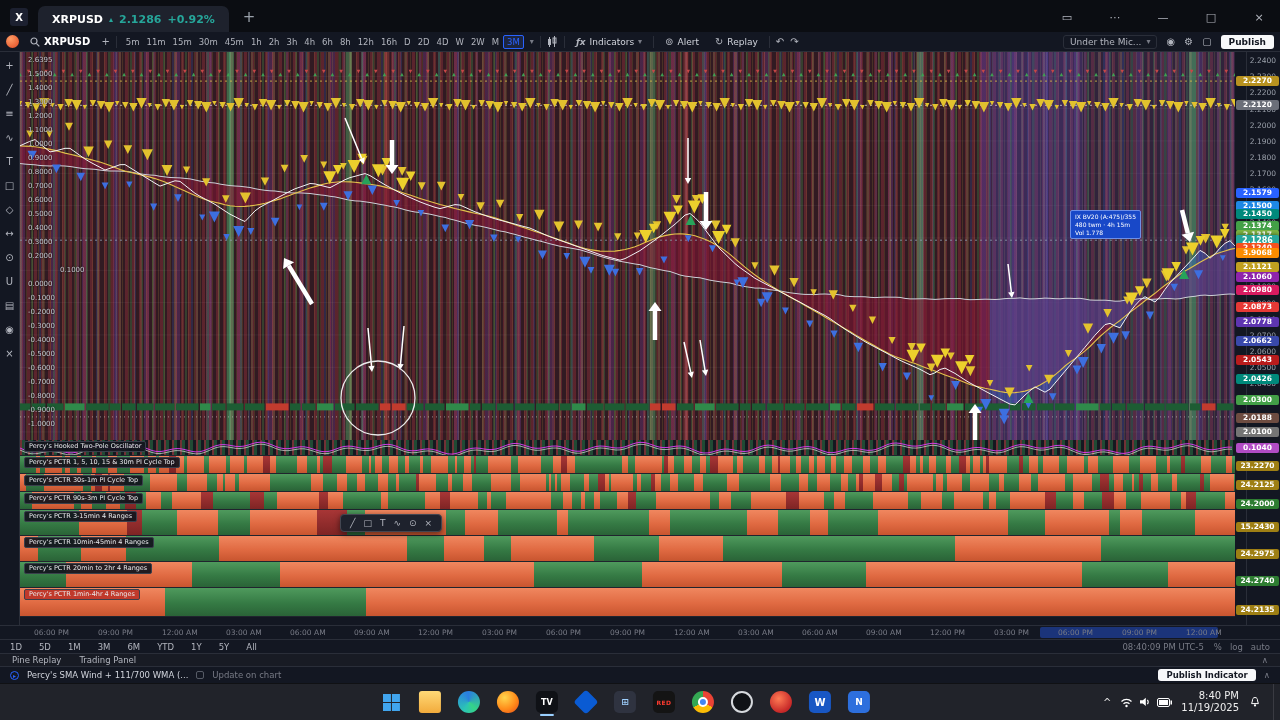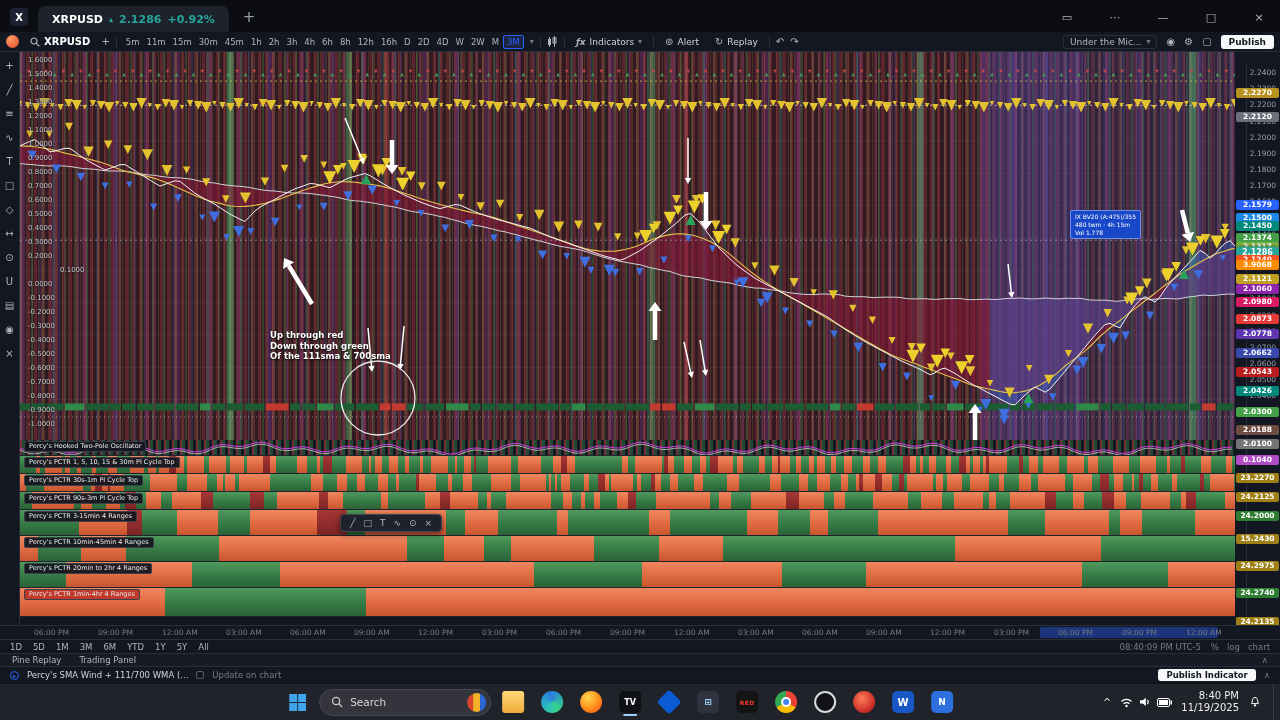--- a/index.html
+++ b/index.html
@@ -47,32 +47,32 @@
 .chart-ann{position:absolute;z-index:5;color:#fff;font-size:8.5px;font-weight:bold;line-height:1.25;text-shadow:0 1px 2px #000}
 .chart-tip{position:absolute;z-index:5;background:#1848c8;border:1px solid #6e8fe8;color:#fff;font-size:6px;line-height:1.3;padding:2px 4px;border-radius:2px}
 .panels-wrap{position:absolute;left:20px;top:388px;width:1215px;height:185px;overflow:hidden}
 .panel{position:relative;overflow:hidden;border-bottom:1px solid #20242e;background:#15181f}
 .panel.osc{background:repeating-linear-gradient(90deg,rgba(190,70,70,.55) 0 2px,rgba(45,125,70,.5) 2px 5px,rgba(22,25,31,.65) 5px 8px)}
 .blk{position:absolute;top:0;bottom:0}
 .blk-orange{background:linear-gradient(180deg,#f0875f 0%,#e06a42 55%,#c8552f 100%)}
 .blk-green{background:linear-gradient(180deg,#4f9a5d 0%,#357a44 55%,#2a6337 100%)}
 .blk-red{background:linear-gradient(180deg,#a83636,#7e2424)}
 .plabel{position:absolute;top:1px;left:4px;font-size:6.5px;line-height:9px;padding:0 4px;background:rgba(17,20,28,.92);border:1px solid #3a3f4c;border-radius:2px;color:#e8e9ec;white-space:nowrap;z-index:3;cursor:pointer}
-.pricescale{position:absolute;right:0;top:12px;width:34px;height:573px;background:#131722;border-left:1px solid #2a2e39;z-index:7}
+.pricescale{position:absolute;right:0;top:0;width:34px;height:573px;background:#131722;border-left:1px solid #2a2e39;z-index:7}
 .tick{position:absolute;right:4px;font-size:7.5px;color:#9aa0aa}
 .ptag{position:absolute;right:1px;width:43px;text-align:center;font-size:7.5px;font-weight:bold;border-radius:2px;color:#fff;line-height:10px;z-index:2}
 .ptag.cur{line-height:12px;font-size:8px;box-shadow:0 0 4px rgba(0,0,0,.6)}
 .dtb{position:absolute;left:340px;top:462px;height:18px;background:#1e222d;border:1px solid #434651;border-radius:4px;display:flex;align-items:center;gap:8px;padding:0 9px;z-index:9;color:#b2b5be;font-size:9px;box-shadow:0 2px 6px rgba(0,0,0,.55)}
 .dtb-ic{cursor:pointer}
 
 .timeaxis{position:relative;height:14px;background:#131722;border-top:1px solid #2a2e39;font-size:7.5px;color:#787b86;overflow:hidden}
 .ta-blue{position:absolute;left:1040px;width:178px;top:1px;bottom:1px;background:rgba(41,98,255,.40);border-radius:2px}
 .tlabel{position:absolute;top:2px}
 .rangebar{height:14px;background:#131722;border-top:1px solid #2a2e39;display:flex;align-items:center;padding:0 10px;font-size:8.5px;color:#b2b5be}
-.rtab{margin-right:11px;cursor:pointer}
+.rtab{margin-right:17px;cursor:pointer}
 .rb-right{margin-left:auto;display:flex;align-items:center;gap:10px;color:#787b86}
 .axopt{cursor:pointer}
 .pinebar{height:13px;background:#181b24;border-top:1px solid #2a2e39;display:flex;align-items:center;gap:18px;padding:0 12px;font-size:8.5px;color:#b2b5be}
 .pinetab{cursor:pointer}
 .pine-caret{margin-left:auto;color:#787b86;cursor:pointer}
 .scriptrow{height:17px;background:#131722;border-top:1px solid #2a2e39;display:flex;align-items:center;gap:8px;padding:0 10px;font-size:8.5px;color:#d1d4dc}
 .playdot{width:9px;height:9px;border-radius:50%;border:1px solid #2962ff;color:#2962ff;font-size:6px;display:flex;align-items:center;justify-content:center;cursor:pointer}
 .chk{width:8px;height:8px;border:1px solid #565b66;border-radius:2px;cursor:pointer}
 .muted{color:#787b86}
 .pub-ind{margin-left:auto;background:#f7f8fa;color:#131722;font-weight:bold;border-radius:3px;padding:1px 8px;cursor:pointer}
@@ -210,21 +210,21 @@
         <div class="tool">□</div>
         <div class="tool">◇</div>
         <div class="tool">↔</div>
         <div class="tool">⊙</div>
         <div class="tool">U</div>
         <div class="tool">▤</div>
         <div class="tool">◉</div>
         <div class="tool">×</div>
       </div>
     <div class="chart">
-        <div class="laxis" style="top: 4px;">1.6000</div>
+        <div class="laxis" style="top: 4px;">2.6395</div>
         <div class="laxis" style="top: 18px;">1.5000</div>
         <div class="laxis" style="top: 32px;">1.4000</div>
         <div class="laxis" style="top: 46px;">1.3000</div>
         <div class="laxis" style="top: 60px;">1.2000</div>
         <div class="laxis" style="top: 74px;">1.1000</div>
         <div class="laxis" style="top: 88px;">1.0000</div>
         <div class="laxis" style="top: 102px;">0.9000</div>
         <div class="laxis" style="top: 116px;">0.8000</div>
         <div class="laxis" style="top: 130px;">0.7000</div>
         <div class="laxis" style="top: 144px;">0.6000</div>
@@ -820,25 +820,20 @@
             <polygon points="380,318 377.4,311.7 383.7,312.3" fill="#fff"></polygon>
             <line x1="955" y1="390" x2="955.0" y2="361.0" stroke="#fff" stroke-width="4.5"></line>
             <polygon points="955,352 961.5,361.0 948.5,361.0" fill="#fff"></polygon>
             <line x1="988" y1="212" x2="991.3" y2="240.0" stroke="#fff" stroke-width="1.5"></line>
             <polygon points="992,246 988.1,240.4 994.5,239.7" fill="#fff"></polygon>
             <line x1="1162" y1="158" x2="1167.8" y2="181.3" stroke="#fff" stroke-width="4.5"></line>
             <polygon points="1170,190 1161.5,182.8 1174.1,179.7" fill="#fff"></polygon>
           </g>
           <circle cx="358" cy="346" r="37" fill="none" stroke="#ececec" stroke-width="1.3"></circle>
         </svg>
-        <div class="chart-ann" style="left: 250px; top: 278px;">
-          <div>Up through red</div>
-          <div>Down through green</div>
-          <div>Of the 111sma &amp; 700sma</div>
-        </div>
         <div class="chart-tip" style="left: 1050px; top: 158px;">
           <div>IX BV20 (A:475)/355</div>
           <div>480 twm · 4h 15m</div>
           <div>Vol 1.778</div>
         </div>
       </div>
     <div class="panels-wrap">
         <div class="panel osc" style="height: 16px;"><svg width="1215" height="16">
             <path d="M0 10 L4 11.8 L8 13.1 L12 13.8 L16 13.7 L20 13.0 L24 12.1 L28 11.5 L32 11.4 L36 11.9 L40 12.8 L44 13.9 L48 14.8 L52 14.9 L56 14.3 L60 13.0 L64 11.4 L68 9.8 L72 8.7 L76 8.3 L80 8.7 L84 9.5 L88 10.4 L92 11.0 L96 10.9 L100 10.3 L104 9.2 L108 8.1 L112 7.4 L116 7.3 L120 8.1 L124 9.4 L128 11.0 L132 12.5 L136 13.4 L140 13.6 L144 13.0 L148 12.1 L152 11.2 L156 10.6 L160 10.7 L164 11.4 L168 12.4 L172 13.4 L176 13.9 L180 13.7 L184 12.6 L188 11.0 L192 9.2 L196 7.7 L200 6.8 L204 6.6 L208 7.0 L212 7.7 L216 8.4 L220 8.5 L224 8.1 L228 7.1 L232 5.8 L236 4.7 L240 4.2 L244 4.4 L248 5.4 L252 6.9 L256 8.6 L260 9.9 L264 10.6 L268 10.7 L272 10.1 L276 9.4 L280 8.8 L284 8.8 L288 9.5 L292 10.7 L296 12.0 L300 13.2 L304 13.7 L308 13.5 L312 12.5 L316 11.0 L320 9.6 L324 8.5 L328 8.1 L332 8.3 L336 9.1 L340 10.0 L344 10.5 L348 10.5 L352 9.9 L356 8.7 L360 7.5 L364 6.6 L368 6.3 L372 6.9 L376 8.1 L380 9.7 L384 11.3 L388 12.4 L392 12.8 L396 12.6 L400 11.9 L404 11.2 L408 10.9 L412 11.3 L416 12.2 L420 13.6 L424 14.9 L428 15.9 L432 16.1 L436 15.5 L440 14.2 L444 12.6 L448 11.2 L452 10.3 L456 10.0 L460 10.3 L464 11.0 L468 11.5 L472 11.6 L476 11.0 L480 9.8 L484 8.2 L488 6.7 L492 5.7 L496 5.4 L500 6.0 L504 7.2 L508 8.5 L512 9.7 L516 10.3 L520 10.2 L524 9.5 L528 8.7 L532 8.1 L536 8.0 L540 8.5 L544 9.7 L548 11.2 L552 12.5 L556 13.2 L560 13.2 L564 12.4 L568 11.1 L572 9.7 L576 8.5 L580 8.0 L584 8.2 L588 8.8 L592 9.5 L596 10.0 L600 9.9 L604 9.1 L608 7.8 L612 6.2 L616 5.0 L620 4.3 L624 4.5 L628 5.4 L632 6.8 L636 8.2 L640 9.2 L644 9.6 L648 9.4 L652 8.8 L656 8.2 L660 8.0 L664 8.4 L668 9.5 L672 11.1 L676 12.8 L680 14.3 L684 15.0 L688 14.9 L692 14.1 L696 12.9 L700 11.8 L704 11.1 L708 11.1 L712 11.6 L716 12.5 L720 13.2 L724 13.5 L728 13.1 L732 12.0 L736 10.4 L740 8.8 L744 7.6 L748 7.1 L752 7.4 L756 8.4 L760 9.6 L764 10.6 L768 11.2 L772 11.1 L776 10.4 L780 9.5 L784 8.8 L788 8.6 L792 9.1 L796 10.3 L800 11.9 L804 13.4 L808 14.5 L812 14.7 L816 14.2 L820 13.2 L824 11.9 L828 10.9 L832 10.4 L836 10.5 L840 11.1 L844 11.9 L848 12.4 L852 12.2 L856 11.4 L860 9.9 L864 8.1 L868 6.4 L872 5.3 L876 5.0 L880 5.4 L884 6.3 L888 7.3 L892 8.0 L896 8.1 L900 7.7 L904 6.8 L908 5.9 L912 5.3 L916 5.5 L920 6.4 L924 7.9 L928 9.7 L932 11.2 L936 12.1 L940 12.3 L944 11.8 L948 10.9 L952 10.0 L956 9.5 L960 9.6 L964 10.3 L968 11.3 L972 12.3 L976 12.9 L980 12.7 L984 11.8 L988 10.3 L992 8.7 L996 7.4 L1000 6.7 L1004 6.8 L1008 7.5 L1012 8.6 L1016 9.6 L1020 10.1 L1024 10.0 L1028 9.3 L1032 8.3 L1036 7.5 L1040 7.3 L1044 7.8 L1048 9.0 L1052 10.7 L1056 12.4 L1060 13.8 L1064 14.5 L1068 14.4 L1072 13.8 L1076 12.9 L1080 12.1 L1084 11.9 L1088 12.4 L1092 13.3 L1096 14.3 L1100 15.2 L1104 15.4 L1108 14.8 L1112 13.5 L1116 11.8 L1120 10.0 L1124 8.8 L1128 8.2 L1132 8.3 L1136 8.9 L1140 9.7 L1144 10.2 L1148 10.1 L1152 9.4 L1156 8.2 L1160 6.9 L1164 6.0 L1168 5.7 L1172 6.3 L1176 7.5 L1180 9.1 L1184 10.5 L1188 11.5 L1192 11.8 L1196 11.3 L1200 10.5 L1204 9.6 L1208 9.1 L1212 9.2" stroke="#ddd" stroke-width="0.7" fill="none"></path>
             <path d="M0 8 L4 9.8 L8 11.1 L12 11.8 L16 11.7 L20 11.0 L24 10.1 L28 9.5 L32 9.4 L36 9.9 L40 10.8 L44 11.9 L48 12.8 L52 12.9 L56 12.3 L60 11.0 L64 9.4 L68 7.8 L72 6.7 L76 6.3 L80 6.7 L84 7.5 L88 8.4 L92 9.0 L96 8.9 L100 8.3 L104 7.2 L108 6.1 L112 5.4 L116 5.3 L120 6.1 L124 7.4 L128 9.0 L132 10.5 L136 11.4 L140 11.6 L144 11.0 L148 10.1 L152 9.2 L156 8.6 L160 8.7 L164 9.4 L168 10.4 L172 11.4 L176 11.9 L180 11.7 L184 10.6 L188 9.0 L192 7.2 L196 5.7 L200 4.8 L204 4.6 L208 5.0 L212 5.7 L216 6.4 L220 6.5 L224 6.1 L228 5.1 L232 3.8 L236 2.7 L240 2.2 L244 2.4 L248 3.4 L252 4.9 L256 6.6 L260 7.9 L264 8.6 L268 8.7 L272 8.1 L276 7.4 L280 6.8 L284 6.8 L288 7.5 L292 8.7 L296 10.0 L300 11.2 L304 11.7 L308 11.5 L312 10.5 L316 9.0 L320 7.6 L324 6.5 L328 6.1 L332 6.3 L336 7.1 L340 8.0 L344 8.5 L348 8.5 L352 7.9 L356 6.7 L360 5.5 L364 4.6 L368 4.3 L372 4.9 L376 6.1 L380 7.7 L384 9.3 L388 10.4 L392 10.8 L396 10.6 L400 9.9 L404 9.2 L408 8.9 L412 9.3 L416 10.2 L420 11.6 L424 12.9 L428 13.9 L432 14.1 L436 13.5 L440 12.2 L444 10.6 L448 9.2 L452 8.3 L456 8.0 L460 8.3 L464 9.0 L468 9.5 L472 9.6 L476 9.0 L480 7.8 L484 6.2 L488 4.7 L492 3.7 L496 3.4 L500 4.0 L504 5.2 L508 6.5 L512 7.7 L516 8.3 L520 8.2 L524 7.5 L528 6.7 L532 6.1 L536 6.0 L540 6.5 L544 7.7 L548 9.2 L552 10.5 L556 11.2 L560 11.2 L564 10.4 L568 9.1 L572 7.7 L576 6.5 L580 6.0 L584 6.2 L588 6.8 L592 7.5 L596 8.0 L600 7.9 L604 7.1 L608 5.8 L612 4.2 L616 3.0 L620 2.3 L624 2.5 L628 3.4 L632 4.8 L636 6.2 L640 7.2 L644 7.6 L648 7.4 L652 6.8 L656 6.2 L660 6.0 L664 6.4 L668 7.5 L672 9.1 L676 10.8 L680 12.3 L684 13.0 L688 12.9 L692 12.1 L696 10.9 L700 9.8 L704 9.1 L708 9.1 L712 9.6 L716 10.5 L720 11.2 L724 11.5 L728 11.1 L732 10.0 L736 8.4 L740 6.8 L744 5.6 L748 5.1 L752 5.4 L756 6.4 L760 7.6 L764 8.6 L768 9.2 L772 9.1 L776 8.4 L780 7.5 L784 6.8 L788 6.6 L792 7.1 L796 8.3 L800 9.9 L804 11.4 L808 12.5 L812 12.7 L816 12.2 L820 11.2 L824 9.9 L828 8.9 L832 8.4 L836 8.5 L840 9.1 L844 9.9 L848 10.4 L852 10.2 L856 9.4 L860 7.9 L864 6.1 L868 4.4 L872 3.3 L876 3.0 L880 3.4 L884 4.3 L888 5.3 L892 6.0 L896 6.1 L900 5.7 L904 4.8 L908 3.9 L912 3.3 L916 3.5 L920 4.4 L924 5.9 L928 7.7 L932 9.2 L936 10.1 L940 10.3 L944 9.8 L948 8.9 L952 8.0 L956 7.5 L960 7.6 L964 8.3 L968 9.3 L972 10.3 L976 10.9 L980 10.7 L984 9.8 L988 8.3 L992 6.7 L996 5.4 L1000 4.7 L1004 4.8 L1008 5.5 L1012 6.6 L1016 7.6 L1020 8.1 L1024 8.0 L1028 7.3 L1032 6.3 L1036 5.5 L1040 5.3 L1044 5.8 L1048 7.0 L1052 8.7 L1056 10.4 L1060 11.8 L1064 12.5 L1068 12.4 L1072 11.8 L1076 10.9 L1080 10.1 L1084 9.9 L1088 10.4 L1092 11.3 L1096 12.3 L1100 13.2 L1104 13.4 L1108 12.8 L1112 11.5 L1116 9.8 L1120 8.0 L1124 6.8 L1128 6.2 L1132 6.3 L1136 6.9 L1140 7.7 L1144 8.2 L1148 8.1 L1152 7.4 L1156 6.2 L1160 4.9 L1164 4.0 L1168 3.7 L1172 4.3 L1176 5.5 L1180 7.1 L1184 8.5 L1188 9.5 L1192 9.8 L1196 9.3 L1200 8.5 L1204 7.6 L1208 7.1 L1212 7.2" stroke="#e040fb" stroke-width="0.9" fill="none"></path>
@@ -955,21 +950,21 @@
       </div>
   </div>
 
   <div class="rangebar">
     <div><span class="rtab">1D</span><span class="rtab">5D</span><span class="rtab">1M</span><span class="rtab">3M</span><span class="rtab">6M</span><span class="rtab">YTD</span><span class="rtab">1Y</span><span class="rtab">5Y</span><span class="rtab">All</span></div>
     <div class="rb-right">
       <span>08:40:09 PM UTC-5</span>
       <div style="display:flex;gap:8px">
           <span class="axopt">%</span>
           <span class="axopt">log</span>
-          <span class="axopt">chart</span>
+          <span class="axopt">auto</span>
         </div>
     </div>
   </div>
 
   <div class="pinebar">
     <span class="pinetab">Pine Replay</span>
     <span class="pinetab">Trading Panel</span>
     <span class="pine-caret">∧</span>
   </div>
 
@@ -984,32 +979,20 @@
 
   <div class="taskbar">
     <div class="tb-center">
       <div class="start">
         <svg width="17" height="17">
           <rect width="8" height="8" fill="#41a5ee"></rect>
             <rect x="9" width="8" height="8" fill="#41a5ee"></rect>
           <rect y="9" width="8" height="8" fill="#41a5ee"></rect>
             <rect x="9" y="9" width="8" height="8" fill="#41a5ee"></rect>
         </svg>
-      </div>
-      <div class="search-pill">
-        <svg width="12" height="12">
-            <circle cx="5" cy="5" r="3.6" stroke="#c9c9c9" fill="none" stroke-width="1.3"></circle>
-            <line x1="7.8" y1="7.8" x2="11" y2="11" stroke="#c9c9c9" stroke-width="1.3"></line>
-          </svg>
-        <span>Search</span>
-        <span class="pill-img">
-            <i style="background:#d9442c"></i>
-            <i style="background:#f2b32a"></i>
-            <i style="background:#2a66d9"></i>
-          </span>
       </div>
       <div style="display:flex;gap:5px">
           <div class="tapp file-explorer">
             <div class="tapp-in"></div>
           </div>
           <div class="tapp edge">
             <div class="tapp-in"></div>
           </div>
           <div class="tapp firefox">
             <div class="tapp-in"></div>

